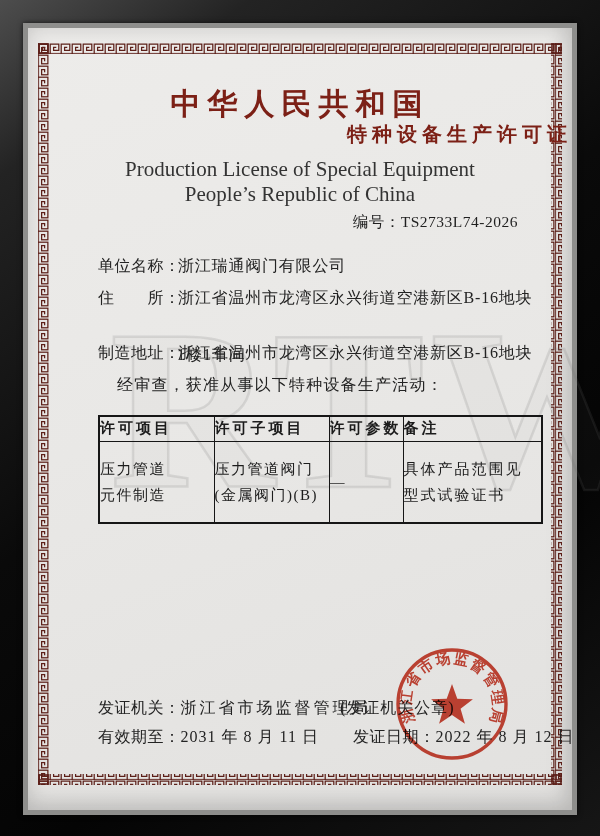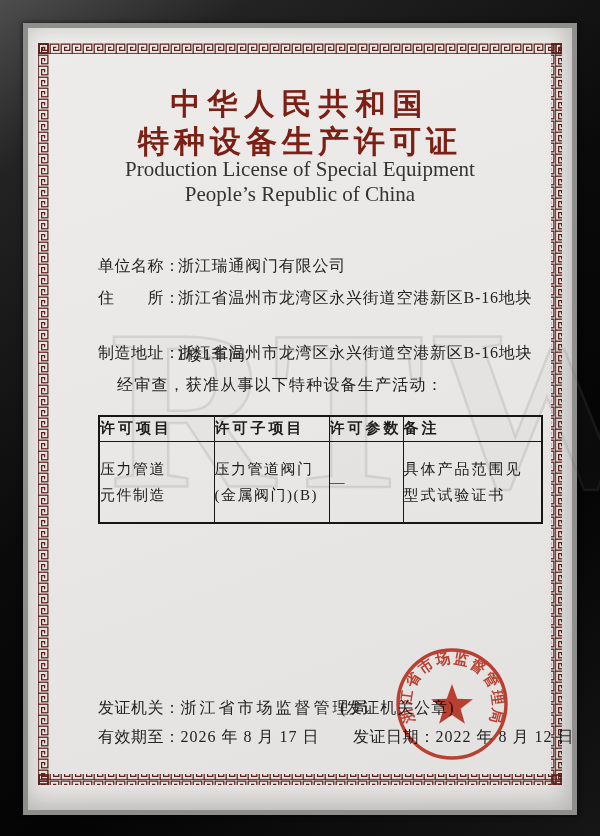--- a/index.html
+++ b/index.html
@@ -21,21 +21,21 @@
 
   .meander { position:absolute; left:10px; top:15px; }
 
   .watermark { position:absolute; left:48px; top:268px; width:470px;
     font-size:228px; font-weight:bold; letter-spacing:6px; line-height:1;
     color:rgba(150,150,148,0.05); -webkit-text-stroke:2.5px rgba(105,105,103,0.16);
     text-align:center; pointer-events:none;margin-left:34px; }
 
   .t-cn { position:absolute; width:100%; text-align:center; font-weight:bold; color:#7c2016; }
   .t-cn1 { top:56px; font-size:30px; letter-spacing:7px; }
-  .t-cn2 { top:93px; font-size:31px; letter-spacing:5px; }
+  .t-cn2 { top:93px; font-size:20px; letter-spacing:5px;text-align:right; }
   .t-en { position:absolute; width:100%; text-align:center; font-size:21px; color:#333; }
   .t-en1 { top:129px; } .t-en2 { top:154px;text-align:center; }
 
   .license-no { position:absolute; top:184px; right:54px; font-size:15.5px;
     letter-spacing:.5px; color:#1f1f1f; }
 
   .field { position:absolute; left:70px; font-size:16px; white-space:nowrap; }
   .field .lbl { display:inline-block; width:80px; letter-spacing:.5px; }
   .field .val { letter-spacing:.8px; }
   .f1 { top:228px;text-align:right; } .f2 { top:260px; } .f3 { top:289px;margin-top:26px; }
@@ -91,20 +91,23 @@
       <rect x="514" y="732" width="9" height="9" fill="none" stroke="#5c1f18" stroke-width="1.6"></rect>
     </svg>
 
     <div class="watermark">RTW</div>
 
     <div class="t-cn t-cn1">中华人民共和国</div>
     <div class="t-cn t-cn2">特种设备生产许可证</div>
     <div class="t-en t-en1">Production License of Special Equipment</div>
     <div class="t-en t-en2">People’s Republic of China</div>
 
+    <div class="license-no">
+      <span class="lbl">编号：</span><span>TS2733L74-2026</span>
+    </div>
 
     <div class="field f1">
       <span class="lbl">单位名称：</span><span class="val">浙江瑞通阀门有限公司</span>
     </div>
     <div class="field f2">
       <span class="lbl">住　　所：</span><span class="val">浙江省温州市龙湾区永兴街道空港新区B-16地块</span>
     </div>
     <div class="field f3">
       <span class="lbl">制造地址：</span><span class="val">浙江省温州市龙湾区永兴街道空港新区B-16地块</span>
     </div>
@@ -136,21 +139,21 @@
         </td>
       </tr>
     </tbody>
       </table>
 
     <div class="foot fo1">
       <span class="lbl">发证机关：</span><span class="val">浙江省市场监督管理局</span>
     </div>
     <div class="foot seal-note">(发证机关公章)</div>
     <div class="foot fo2">
-      <span class="lbl">有效期至：</span><span class="val">2026 年 8 月 17 日</span>
+      <span class="lbl">有效期至：</span><span class="val">2031 年 8 月 11 日</span>
     </div>
     <div class="foot fo3">
       <span class="lbl">发证日期：</span><span class="val">2022 年 8 月 12 日</span>
     </div>
 
     <svg class="seal" width="136" height="136" viewBox="0 0 136 136">
       <g opacity="0.92">
         <circle cx="68" cy="68" r="54" fill="none" stroke="#cb3927" stroke-width="3.4"></circle>
         <polygon fill="#cb3927" points="68,48 73.29,62.72 88.92,63.2 76.56,72.78 80.93,87.8 68,79 55.07,87.8 59.44,72.78 47.08,63.2 62.71,62.72"></polygon>
         <defs>

